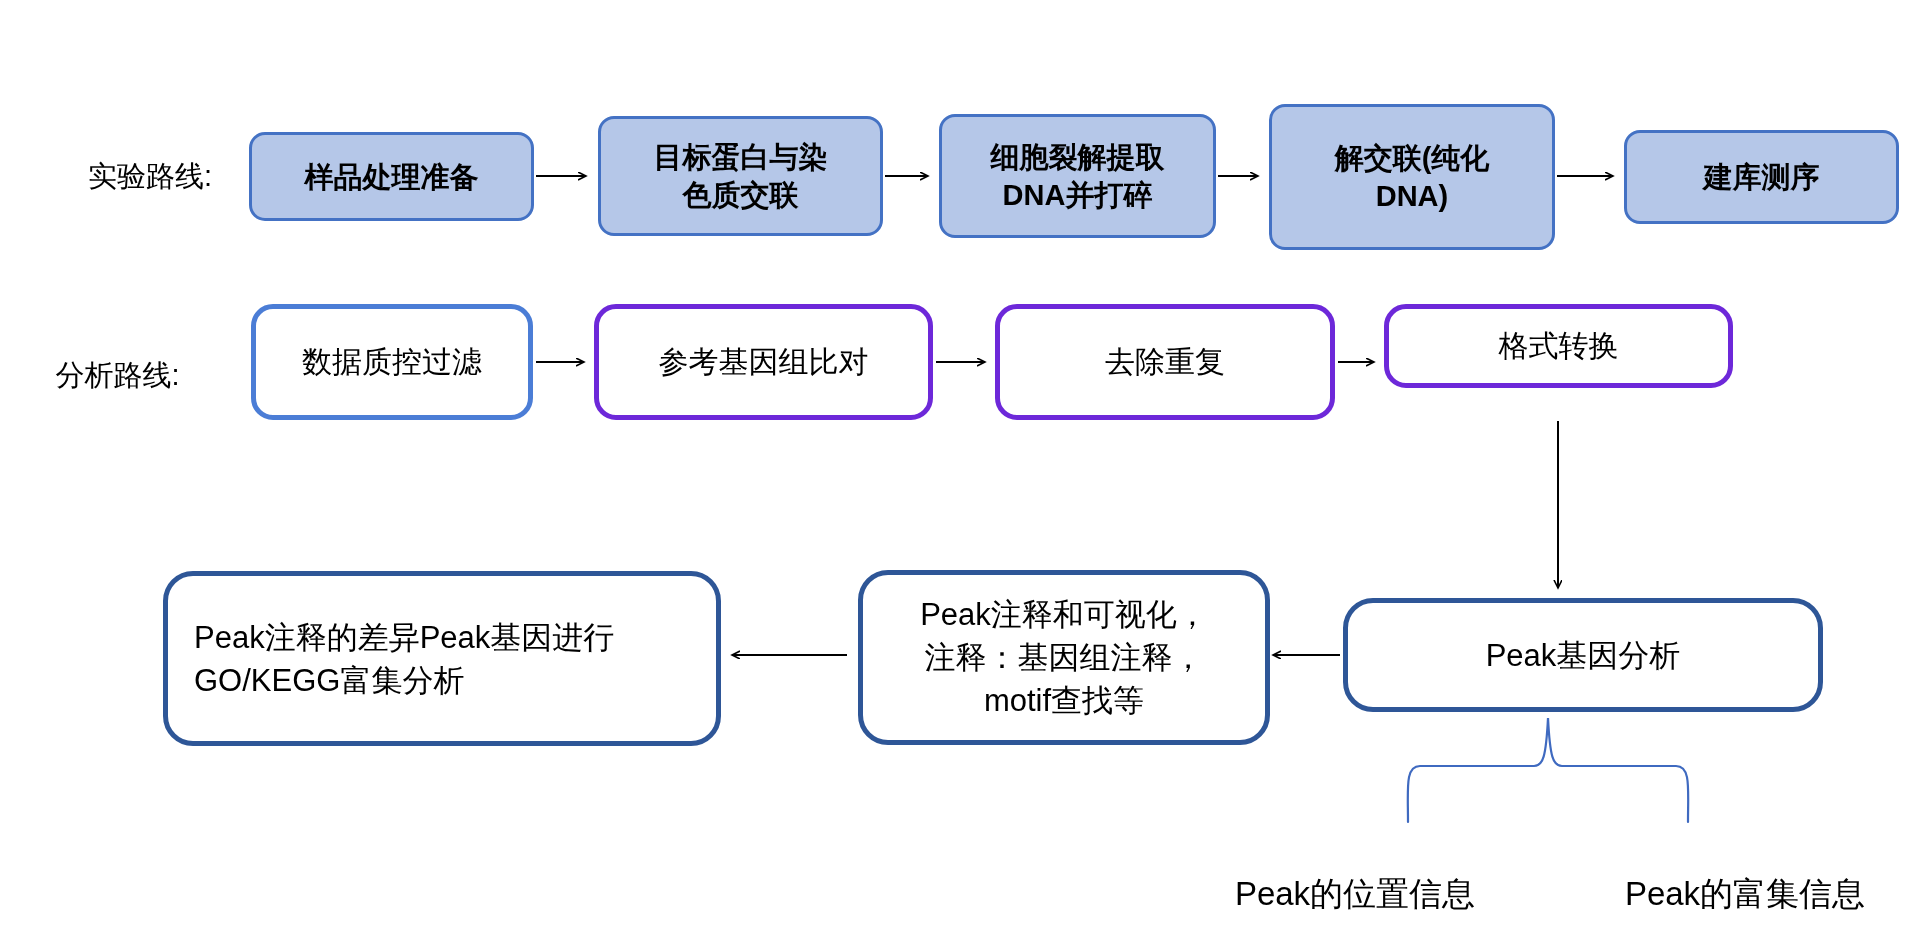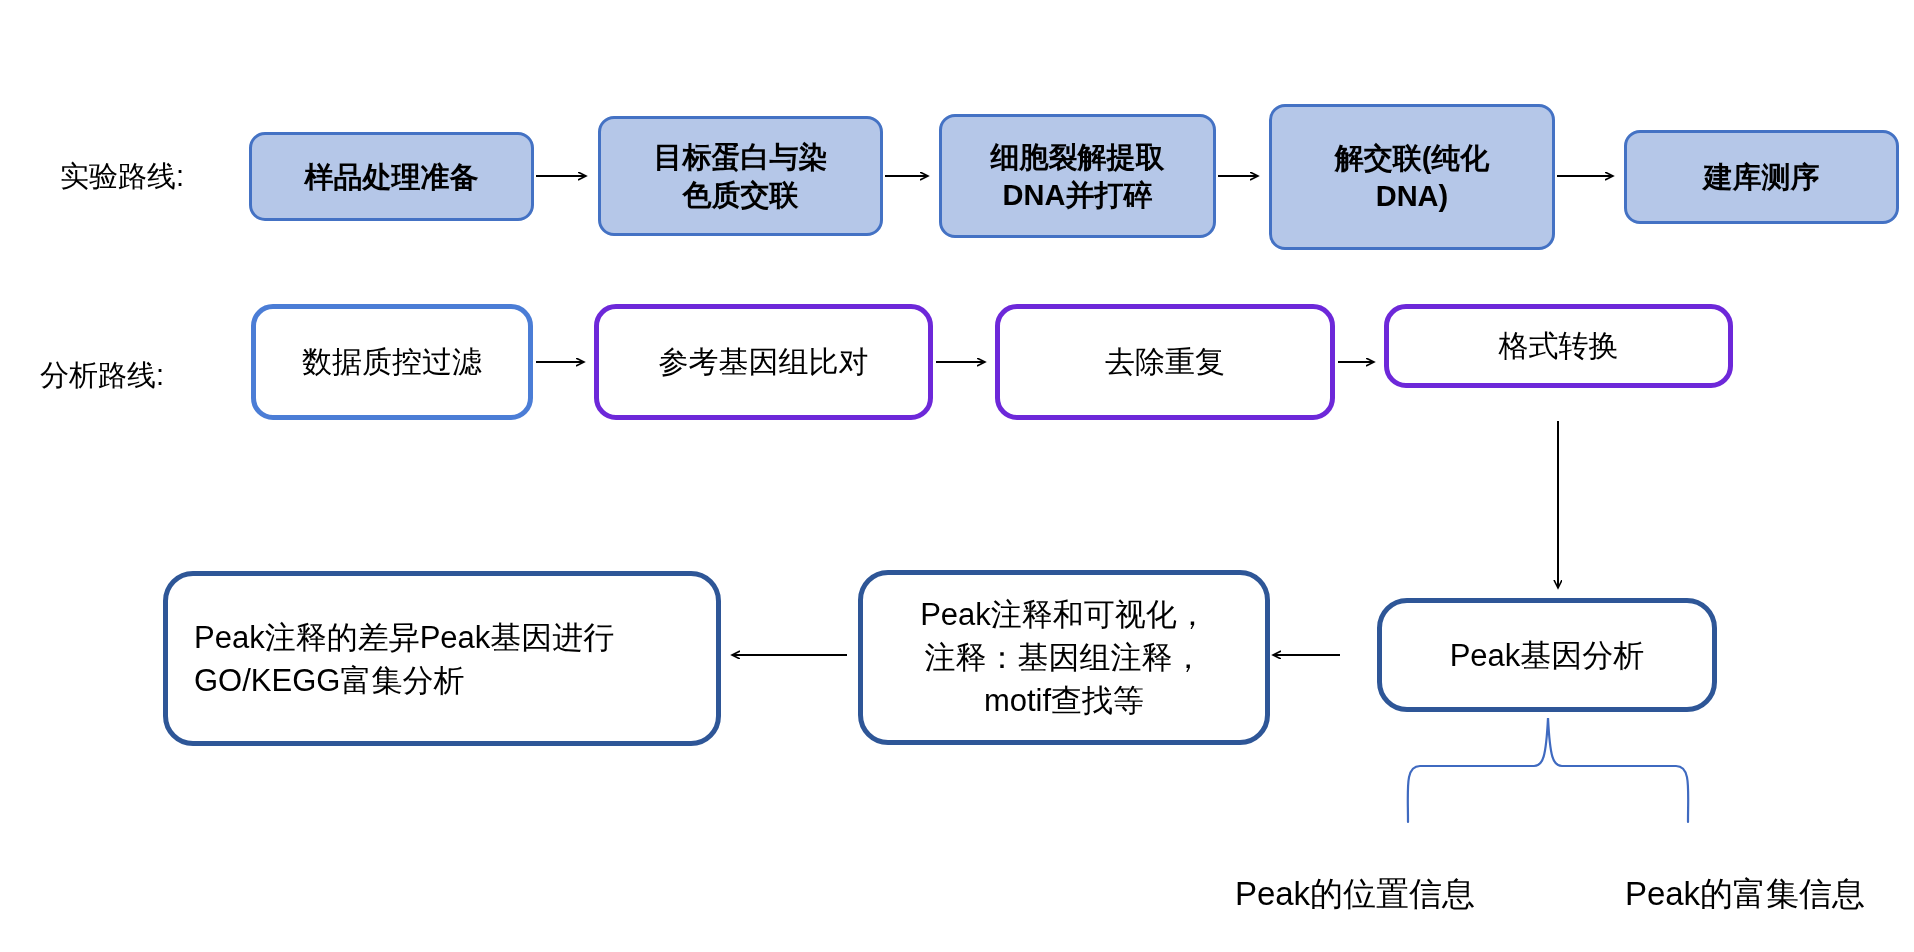--- a/index.html
+++ b/index.html
@@ -22,21 +22,21 @@
     font-size:30px;line-height:38px;
   }
   .ana-box.light{border-color:#4b7dd6;}
   
   .d-box{
     background:#ffffff;border:5px solid #2e5697;border-radius:30px;
     font-size:31px;line-height:43px;
   }
   .d-box.left-align{justify-content:flex-start;text-align:left;padding:0 26px;}
   .track-label{
-    position:absolute;font-size:29px;text-align:left;white-space:nowrap;
+    position:absolute;font-size:29px;text-align:center;white-space:nowrap;
   }
   .out-label{
     position:absolute;font-size:33px;text-align:center;white-space:nowrap;margin-top:46px;
   }
   #overlay{position:absolute;left:0;top:0;width:1914px;height:952px;pointer-events:none;}
 </style>
 </head>
 <body>
 
 <div id="canvas">
@@ -51,21 +51,21 @@
 DNA并打碎</div>
   <div class="node exp-box" style="left:1269px;top:104px;width:286px;height:146px;">解交联(纯化
 DNA)</div>
   <div class="node exp-box" style="left:1624px;top:130px;width:275px;height:94px;">建库测序</div>
 
   <div class="node ana-box light" style="left:251px;top:304px;width:282px;height:116px;">数据质控过滤</div>
   <div class="node ana-box" style="left:594px;top:304px;width:339px;height:116px;">参考基因组比对</div>
   <div class="node ana-box" style="left:995px;top:304px;width:340px;height:116px;">去除重复</div>
   <div class="node ana-box" style="left:1384px;top:304px;width:349px;height:84px;">格式转换</div>
 
-  <div class="node d-box" style="left:1377px;top:598px;width:340px;height:114px;">Peak基因分析</div>
+  <div class="node d-box" style="left:1343px;top:598px;width:480px;height:114px;">Peak基因分析</div>
   <div class="node d-box" style="left:850px;top:570px;width:412px;height:175px;margin-left:8px;">Peak注释和可视化，
 注释：基因组注释，
 motif查找等</div>
   <div class="node d-box left-align" style="left:163px;top:571px;width:558px;height:175px;">Peak注释的差异Peak基因进行
 GO/KEGG富集分析</div>
 
   <div class="out-label" style="left:1195px;top:826px;width:320px;">Peak的位置信息</div>
   <div class="out-label" style="left:1585px;top:826px;width:320px;">Peak的富集信息</div>
 
   <svg id="overlay" viewBox="0 0 1914 952">

